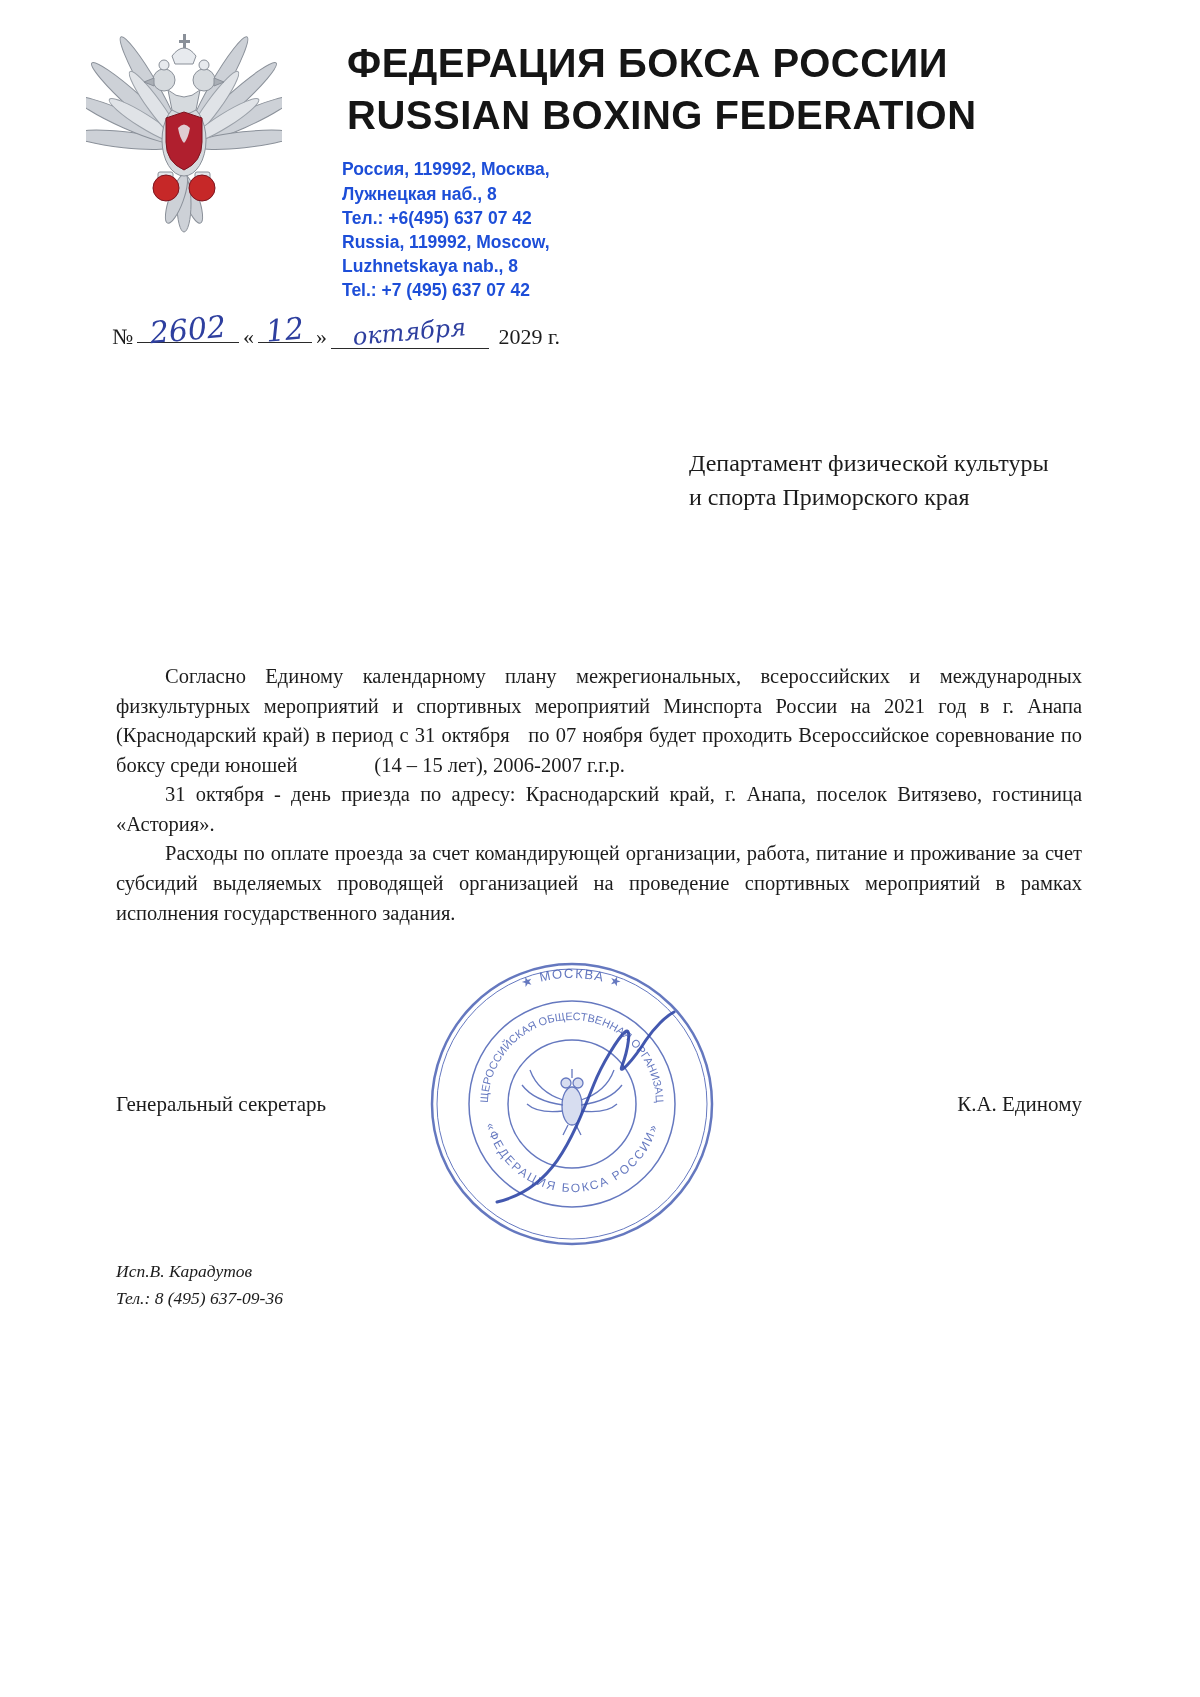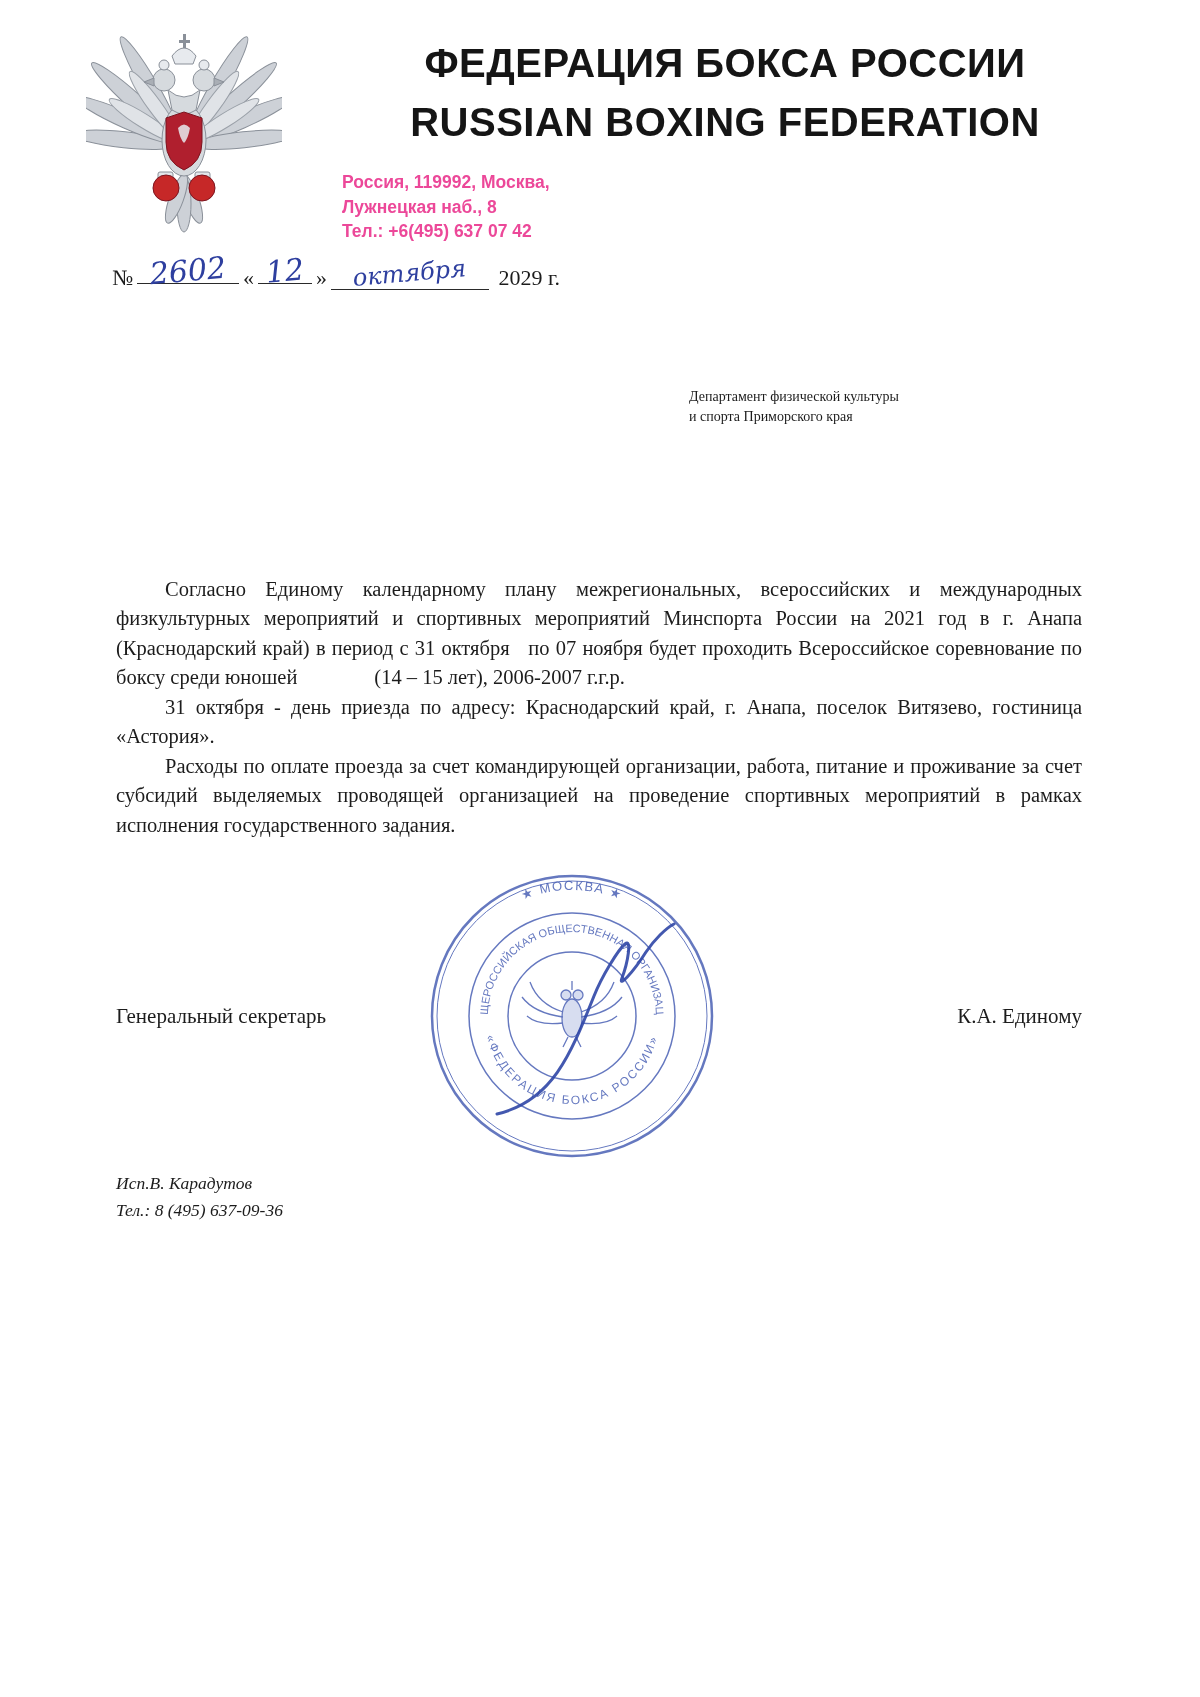--- a/index.html
+++ b/index.html
@@ -7,47 +7,47 @@
     position:relative; width:1200px; min-height:1697px; background:#ffffff;
     font-family:"Liberation Serif", serif; color:#1c1c1c; overflow:hidden;
   }
 
   
   .letterhead { display:flex; padding:28px 92px 0 86px; }
   .emblem svg { display:block; }
   .head-text { margin-left:60px; flex:1; }
   .title-ru, .title-en {
     font-family:"Liberation Sans", sans-serif; font-weight:700; color:#151515;
-    font-size:40px; line-height:1.18; letter-spacing:0.5px; margin:12px;text-align:center;
+    font-size:40px; line-height:1.18; letter-spacing:0.5px; margin:5px;
   }
   .title-ru { margin-top:12px; }
   .addresses {
-    display:flex; justify-content:space-between; width:665px; margin-top:24px;
+    display:flex; justify-content:space-between; width:665px; margin-top:18px;
     font-family:"Liberation Sans", sans-serif; font-weight:700;
-    font-size:17.5px; line-height:1.38; color:#ec4899;flex-direction:column;
+    font-size:17.5px; line-height:1.38; color:#1d4ed8;flex-direction:column;
   }
 
   
   .ref-line { margin:14px 0 0 112px; font-size:22px; white-space:nowrap; }
   .blank {
     display:inline-block; border-bottom:1.6px solid #2a2a2a; height:26px;
     text-align:center; vertical-align:baseline; margin:0 4px;
   }
   .blank.num { width:102px; }
   .blank.day { width:54px; }
   .blank.month { width:158px; }
   .hand {
     font-family:"DejaVu Serif", serif; font-style:italic; color:#2e3f9f;
     display:inline-block; transform:rotate(-5deg) translateY(-4px);
     white-space:nowrap; font-size:30px;
   }
   .hand.small { font-size:24px; }
 
   
-  .recipient { margin:96px 96px 0 auto; width:415px; font-size:14px; line-height:1.42; text-align:left; }
+  .recipient { margin:96px 96px 0 auto; width:415px; font-size:24px; line-height:1.42; text-align:left; }
 
   
   .body-text { margin:148px 118px 8px 116px; font-size:20.5px; line-height:1.44; text-align:justify; }
   .body-text p { margin:0; text-indent:49px; }
 
   
   .sign-row { display:flex; align-items:center; margin:26px 118px 0 116px; font-size:21px; }
   .sign-title { width:300px; }
   .stamp-wrap { position:relative; margin-left:6px; width:300px; height:300px; }
   .sign-name { margin-left:auto; }
@@ -118,20 +118,25 @@
     </div>
     <div class="head-text">
       <div class="title-ru">ФЕДЕРАЦИЯ БОКСА РОССИИ</div>
       <div class="title-en">RUSSIAN BOXING FEDERATION</div>
       <div class="addresses">
         <div class="addr">
           <div>Россия, 119992, Москва,</div>
           <div>Лужнецкая наб., 8</div>
           <div>Тел.: +6(495) 637 07 42</div>
         </div>
+        <div class="addr">
+          <div>Russia, 119992, Moscow,</div>
+          <div>Luzhnetskaya nab., 8</div>
+          <div>Tel.: +7 (495) 637 07 42</div>
+        </div>
       </div>
     </div>
   </header>
 
   <div class="ref-line">
     <span>№</span><span class="blank num"><span class="hand">2602</span></span><span>«</span><span class="blank day"><span class="hand">12</span></span><span>»</span><span class="blank month"><span class="hand small">октября</span></span>
     <span class="year">2029 г.</span>
   </div>
 
   <div class="recipient">

